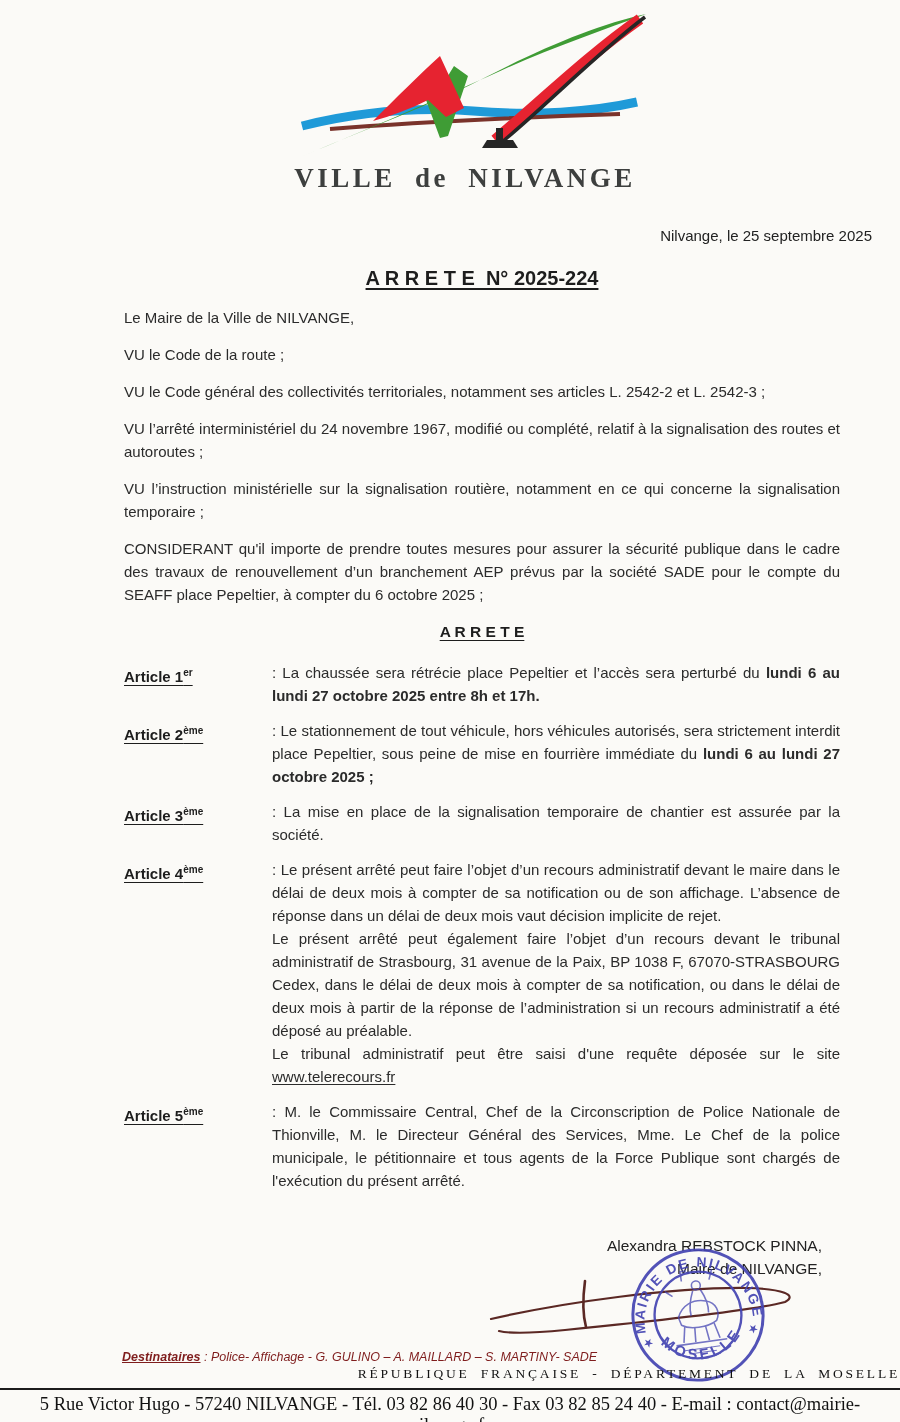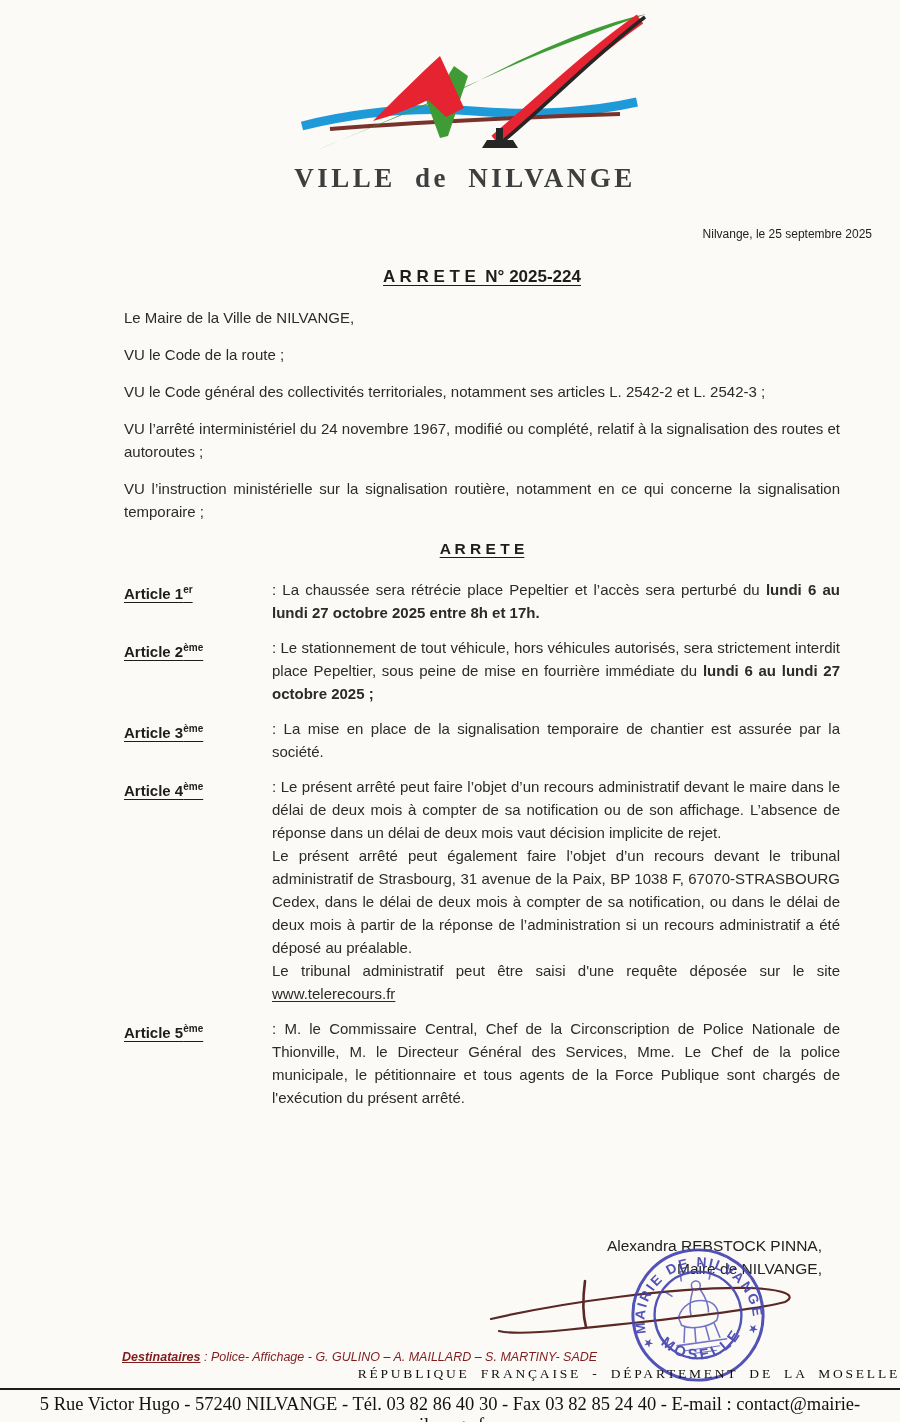--- a/index.html
+++ b/index.html
@@ -15,24 +15,24 @@
   }
   
   .logo-wrap { position:absolute; top:8px; left:288px; width:360px; height:155px; }
   .city-title {
     position:absolute; top:163px; left:0; width:930px;
     text-align:center;
     font-family:"Liberation Serif", serif;
     font-weight:bold; font-size:27px; color:#3d3f3e;
     letter-spacing:3.5px; word-spacing:9px;
   }
-  .date-line { position:absolute; top:227px; right:28px; font-size:12px; color:#222; }
+  .date-line { position:absolute; top:227px; right:28px; font-size:15px; color:#222; }
   .doc-title {
     position:absolute; top:267px; left:124px; width:716px;
-    text-align:center; font-weight:bold; font-size:17px; color:#1d1d1d;
+    text-align:center; font-weight:bold; font-size:20px; color:#1d1d1d;
     text-decoration:underline; text-underline-offset:3px;
     white-space:pre;
   }
   
   .doc-body { position:absolute; top:306px; left:124px; width:716px; font-size:15px; line-height:23px; }
   .doc-body p.pre { margin:0 0 14px 0; text-align:justify; }
   .section-heading {
     text-align:center; font-weight:bold; font-size:15.5px; color:#1d1d1d;
     text-decoration:underline; text-underline-offset:3px;
     white-space:pre; margin:8px 0 18px 0;
@@ -99,20 +99,21 @@
   <div class="date-line">Nilvange, le 25 septembre 2025</div>
 
   <div class="doc-title">A R R E T E  N° 2025-224</div>
 
   <div class="doc-body">
     <p class="pre">Le Maire de la Ville de NILVANGE,</p>
     <p class="pre">VU le Code de la route ;</p>
     <p class="pre">VU le Code général des collectivités territoriales, notamment ses articles L. 2542-2 et L. 2542-3 ;</p>
     <p class="pre">VU l’arrêté interministériel du 24 novembre 1967, modifié ou complété, relatif à la signalisation des routes et autoroutes ;</p>
     <p class="pre">VU l’instruction ministérielle sur la signalisation routière, notamment en ce qui concerne la signalisation temporaire ;</p>
+    <p class="pre">CONSIDERANT qu'il importe de prendre toutes mesures pour assurer la sécurité publique dans le cadre des travaux de renouvellement d’un branchement AEP prévus par la société SADE pour le compte du SEAFF place Pepeltier, à compter du 6 octobre 2025 ;</p>
 
     <div class="section-heading">A R R E T E</div>
 
     <div class="article">
       <div class="art-label">
         <span class="lab"><span>Article 1</span><sup>er</sup></span>
       </div>
       <div class="art-body">
         <span>: La chaussée sera rétrécie place Pepeltier et l’accès sera perturbé du </span><b>lundi 6 au lundi 27 octobre 2025 entre 8h et 17h.</b>
       </div>

